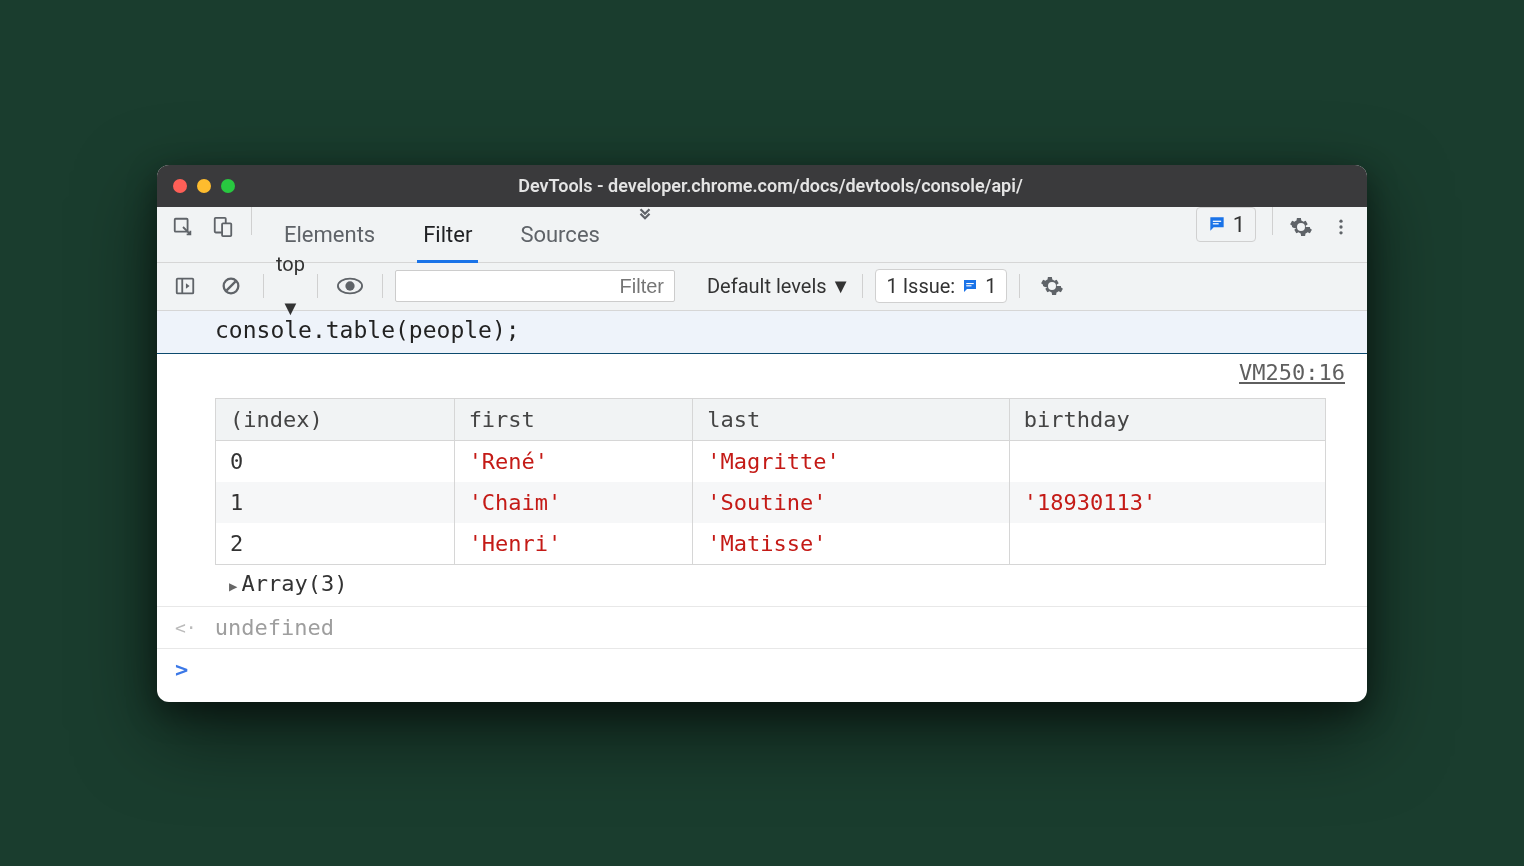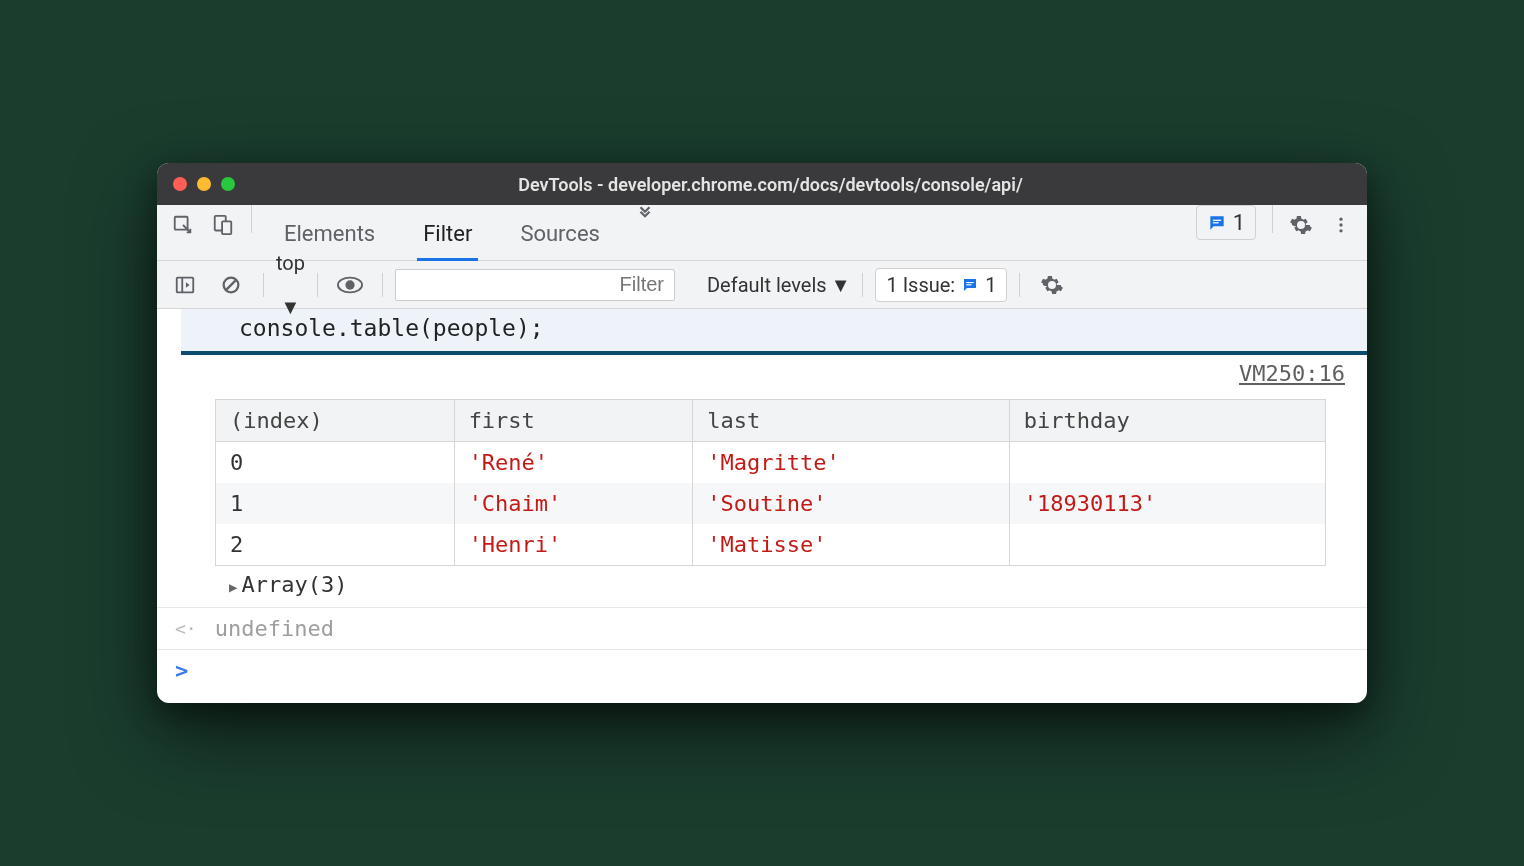--- a/index.html
+++ b/index.html
@@ -121,22 +121,21 @@
     padding: 4px 10px;
     cursor: pointer;
     color: #333;
   }
   .code-row {
     background: #eef3fa;
     padding: 6px 0 10px 58px;
     font-family: "Menlo", "Consolas", monospace;
     font-size: 23px;
     color: #222;
-    border-bottom: 4px solid #0c4a6e;
-    margin-left: 24px;
+    border-bottom: 1px solid #0c4a6e;
   }
   .output-block {
     background: #fff;
     padding: 8px 18px 10px 58px;
     border-bottom: 1px solid #e8e8e8;
     position: relative;
     font-family: "Menlo", "Consolas", monospace;
     font-size: 22px;
   }
   .src-link {

